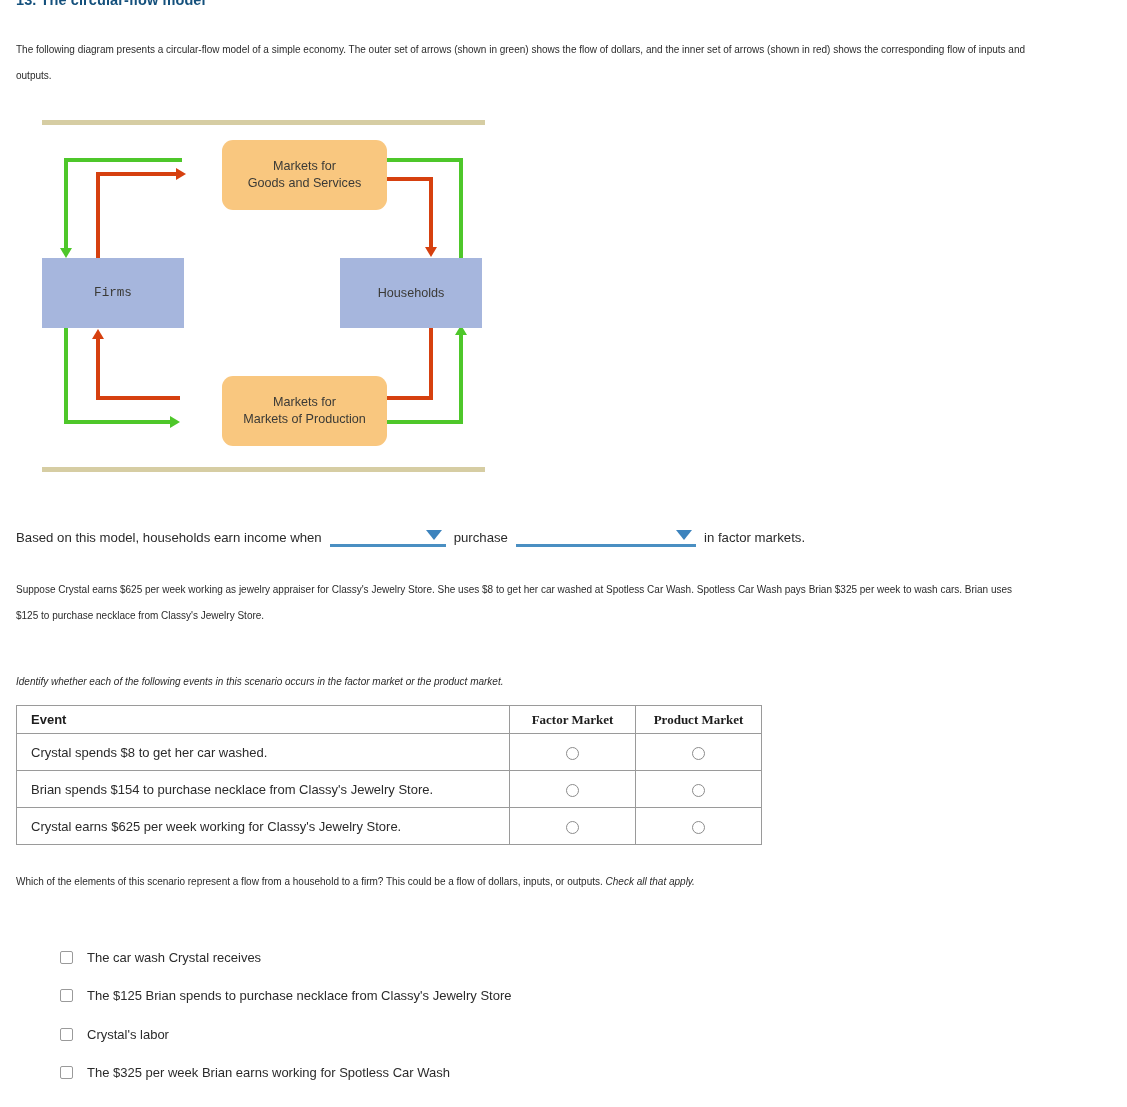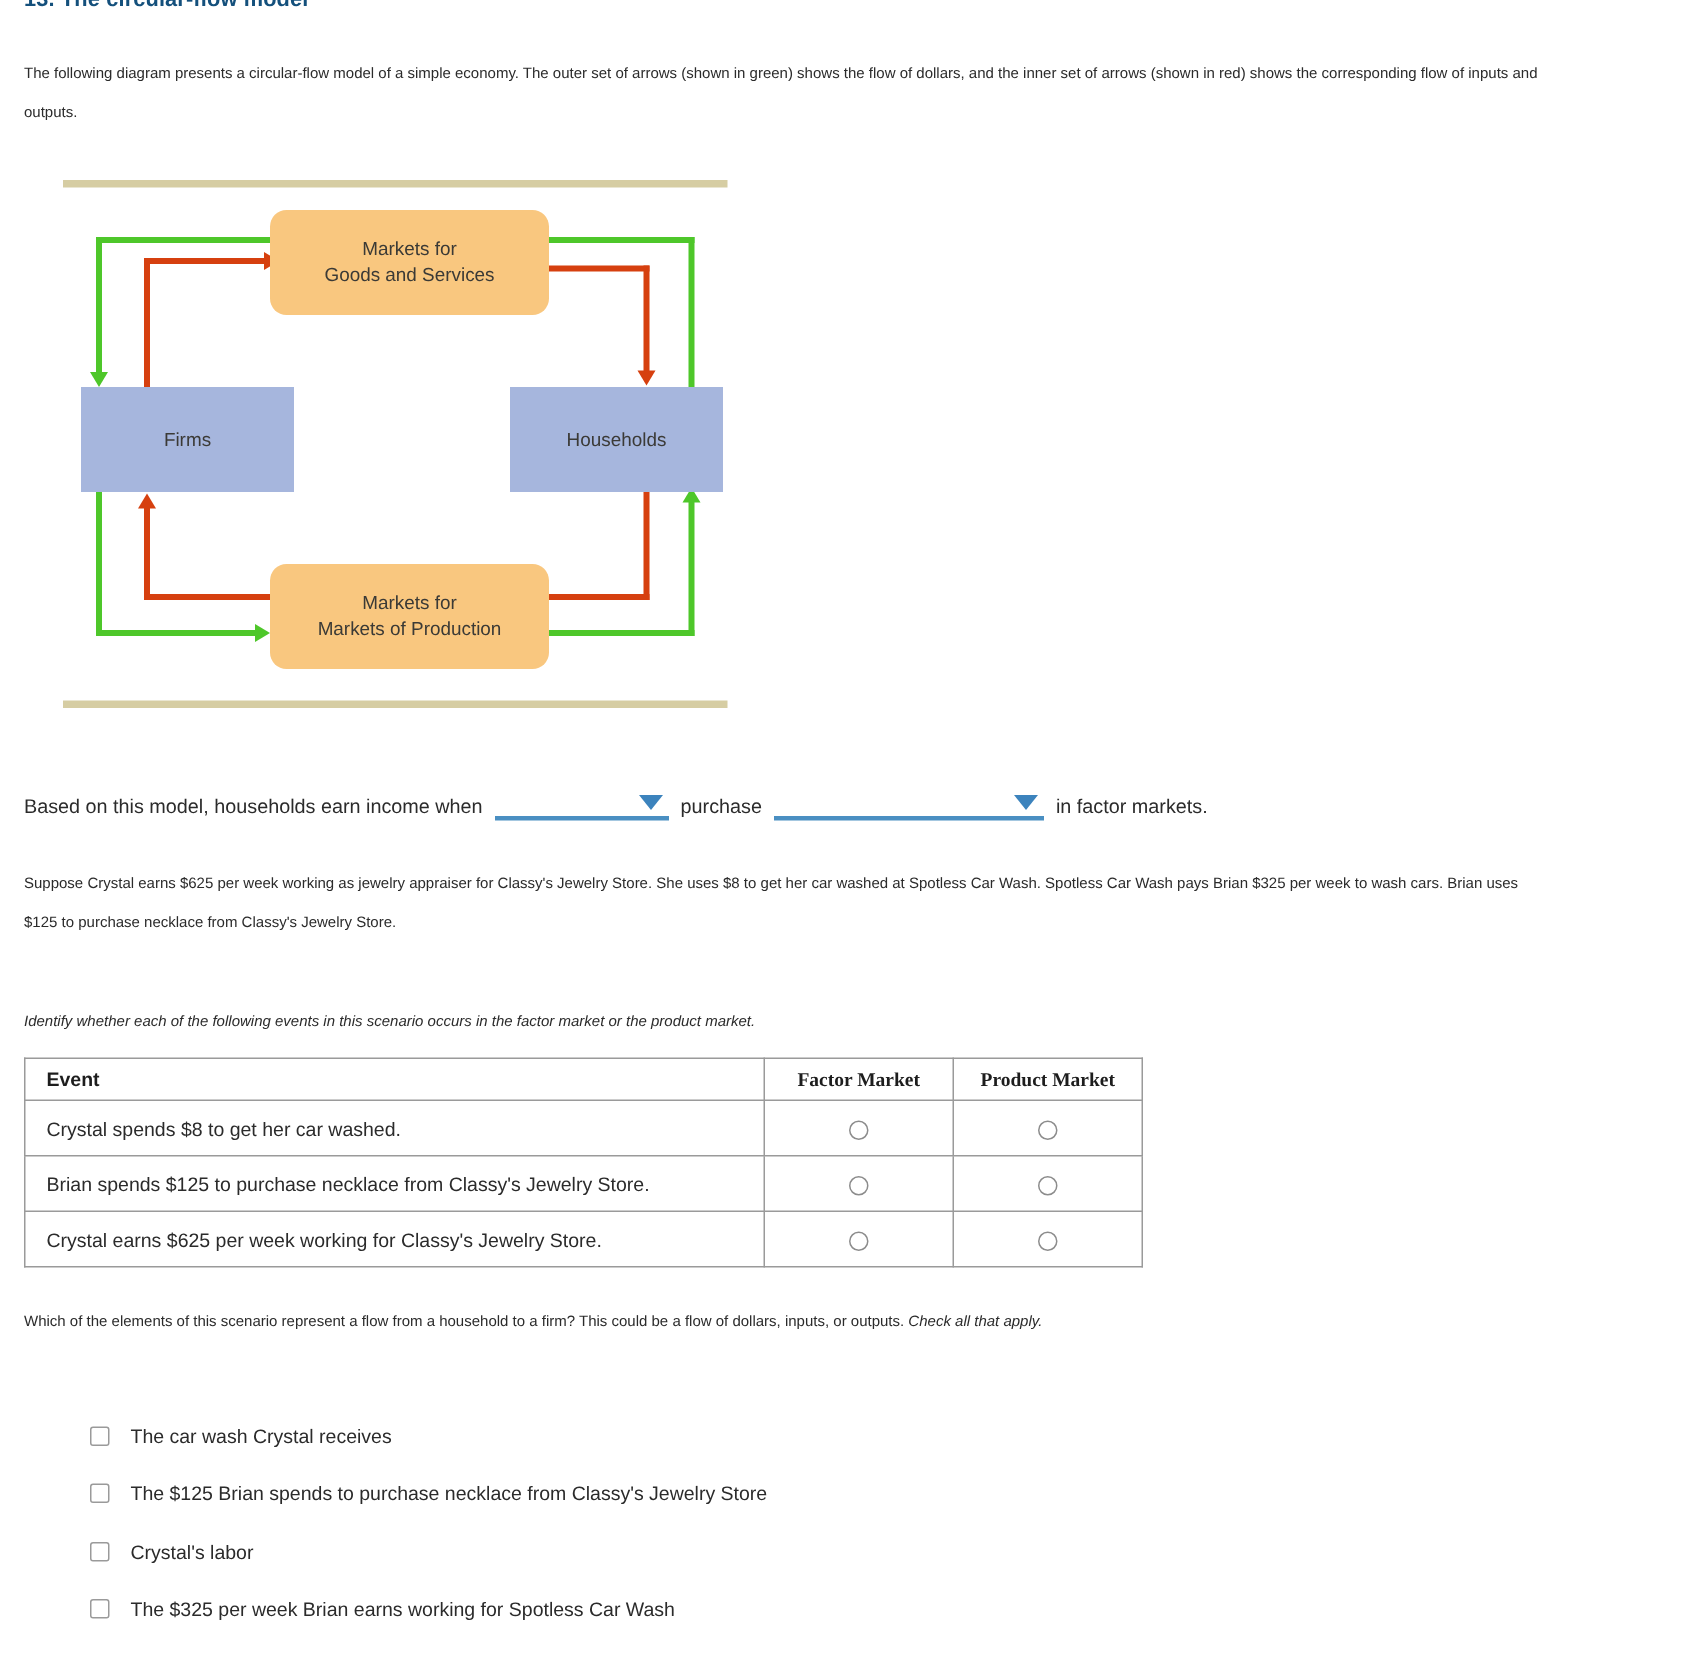--- a/index.html
+++ b/index.html
@@ -61,29 +61,29 @@
     display: flex; align-items: center; justify-content: center;
     text-align: center;
     font-size: 12.6px;
     line-height: 17px;
     color: #3b3a36;
     z-index: 4;
   }
   .node.market {
     background: #f9c77f;
     border-radius: 11px;
-    width: 186px; height: 70px;
+    width: 165px; height: 70px; margin-left: 42px;
   }
   .node.actor {
     background: #a6b6dd;
     width: 142px; height: 70px;
   }
   #node-goods      { left: 138px; top: 20px; }
   #node-factors    { left: 138px; top: 256px; }
-  #node-firms      { left: 12px;   top: 138px; }
+  #node-firms      { left: 0px;   top: 138px; font-family: Liberation Mono, monospace; }
   #node-households { left: 298px; top: 138px; }
 
   
   .seg { position: absolute; z-index: 2; }
   .seg.g { background: #4ec72a; }
   .seg.r { background: #d6400f; }
   .head { position: absolute; width: 0; height: 0; z-index: 3; }
   .head.g-down  { border-left: 6px solid transparent; border-right: 6px solid transparent; border-top: 10px solid #4ec72a; }
   .head.g-up    { border-left: 6px solid transparent; border-right: 6px solid transparent; border-bottom: 10px solid #4ec72a; }
   .head.g-left  { border-top: 6px solid transparent; border-bottom: 6px solid transparent; border-right: 10px solid #4ec72a; }
@@ -264,21 +264,21 @@
         <th class="mk">Product Market</th>
       </tr>
     </thead>
     <tbody>
       <tr>
         <td class="ev">Crystal spends $8 to get her car washed.</td>
         <td class="mk"><span class="radio"></span></td>
         <td class="mk"><span class="radio"></span></td>
       </tr>
       <tr>
-        <td class="ev">Brian spends $125 to purchase necklace from Classy's Jewelry Store.</td>
+        <td class="ev">Brian spends $154 to purchase necklace from Classy's Jewelry Store.</td>
         <td class="mk"><span class="radio"></span></td>
         <td class="mk"><span class="radio"></span></td>
       </tr>
       <tr>
         <td class="ev">Crystal earns $625 per week working for Classy's Jewelry Store.</td>
         <td class="mk"><span class="radio"></span></td>
         <td class="mk"><span class="radio"></span></td>
       </tr>
     </tbody>
   </table>

